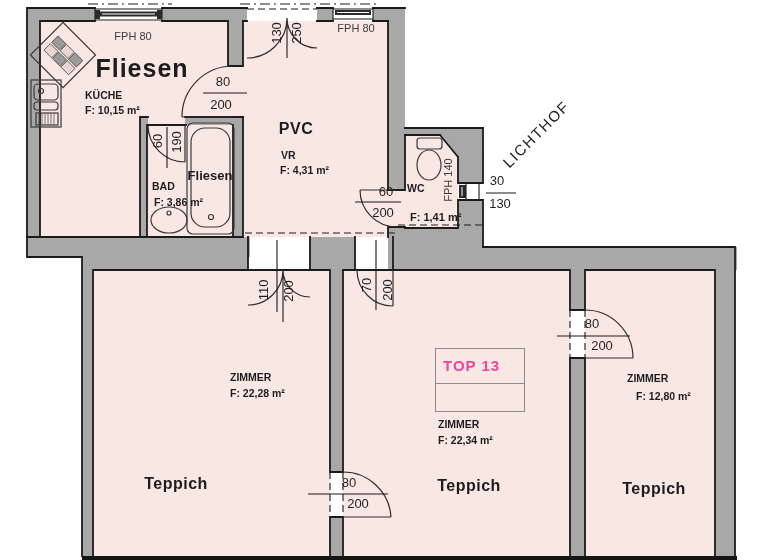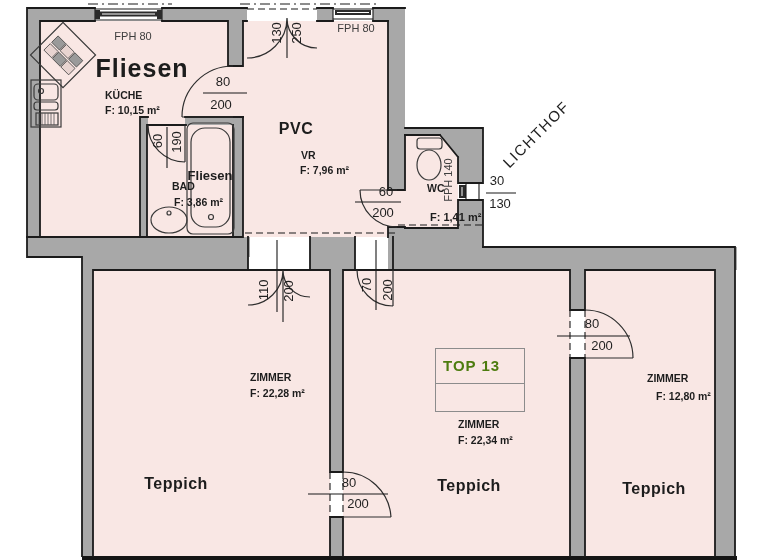--- a/index.html
+++ b/index.html
@@ -12,35 +12,35 @@
   .ln{stroke:#1b1b1b;stroke-width:1.8;fill:none;stroke-linecap:square;}
   .thin{stroke:#1b1b1b;stroke-width:1.1;fill:none;}
   .dash{stroke:#1b1b1b;stroke-width:1.1;fill:none;stroke-dasharray:7 4;}
   .dashdot{stroke:#1b1b1b;stroke-width:1;fill:none;stroke-dasharray:10 4 2 4;}
   .arc{stroke:#2e2e2e;stroke-width:1.2;fill:none;}
   .fx{stroke:#3a3a3a;stroke-width:1.2;fill:none;}
   .fxl{stroke:#555;stroke-width:0.8;fill:none;}
   .glz{fill:#2b2b2b;}
   
   .lab{position:absolute;transform:translateY(-50%);white-space:nowrap;color:#1d1d1d;
-       font-weight:700;font-size:10.5px;letter-spacing:0;margin-left:20px;}
+       font-weight:700;font-size:10.5px;letter-spacing:0;}
   .ctr{position:absolute;transform:translate(-50%,-50%);white-space:nowrap;color:#1d1d1d;
        font-weight:700;font-size:10.5px;}
   .big{font-size:25px;letter-spacing:1px;}
   .med{font-size:16px;letter-spacing:0.5px;}
   .mid{font-size:13px;}
   .dim{font-weight:400;font-size:13px;color:#1f1f1f;}
   .fph{font-weight:400;font-size:11px;color:#3d3d3d;}
   .rot{transform:translate(-50%,-50%) rotate(-90deg);}
   .rot45{transform:translate(-50%,-50%) rotate(-45deg);font-weight:400;font-size:15px;
          letter-spacing:1.5px;color:#222;}
   .topbox{position:absolute;left:435px;top:348px;width:90px;height:64px;
           border:1.3px solid #8c8c8c;box-sizing:border-box;}
   .topbox .c1{height:35px;border-bottom:1.3px solid #8c8c8c;box-sizing:border-box;
-              color:#4d7c0f;font-weight:700;font-size:15px;letter-spacing:1px;
+              color:#ec4899;font-weight:700;font-size:15px;letter-spacing:1px;
               line-height:34px;padding-left:7px;}
   .topbox .c2{height:27px;color:#8f8f8f;font-weight:400;font-size:11px;
               line-height:27px;padding-left:4px;}
   .topbox .c2 .v{margin-left:9px;}
 </style>
 </head>
 <body>
 
 <div class="plan">
 
@@ -200,21 +200,21 @@
   <div class="lab" style="left:85px;top:110px">F: 10,15 m²</div>
 
   <div class="ctr dim rot" style="left:276px;top:33px">130</div>
   <div class="ctr dim rot" style="left:296px;top:33px">250</div>
 
   <div class="ctr dim" style="left:223px;top:81px">80</div>
   <div class="ctr dim" style="left:221px;top:104px">200</div>
 
   <div class="ctr med" style="left:296px;top:129px">PVC</div>
   <div class="lab" style="left:281px;top:155px">VR</div>
-  <div class="lab" style="left:280px;top:170px">F: 7,96 m²</div>
+  <div class="lab" style="left:280px;top:170px">F: 4,31 m²</div>
 
   <div class="ctr dim rot" style="left:157px;top:141px">60</div>
   <div class="ctr dim rot" style="left:176px;top:142px">190</div>
 
   <div class="ctr mid" style="left:210px;top:175px">Fliesen</div>
   <div class="lab" style="left:152px;top:186px">BAD</div>
   <div class="lab" style="left:154px;top:202px">F: 3,86 m²</div>
 
   <div class="ctr dim" style="left:386px;top:191px">60</div>
   <div class="ctr dim" style="left:383px;top:212px">200</div>

